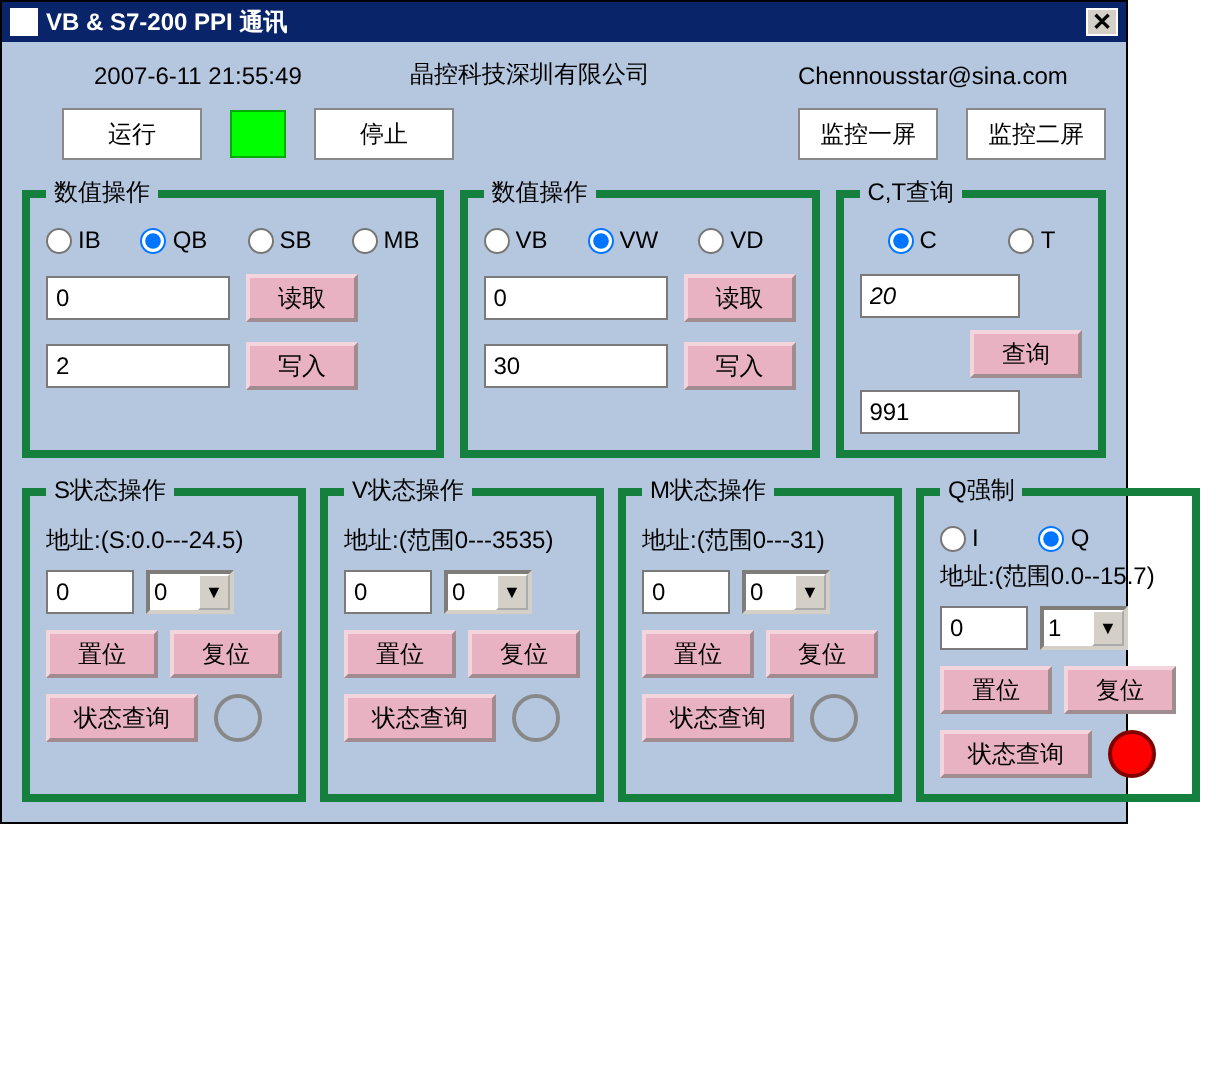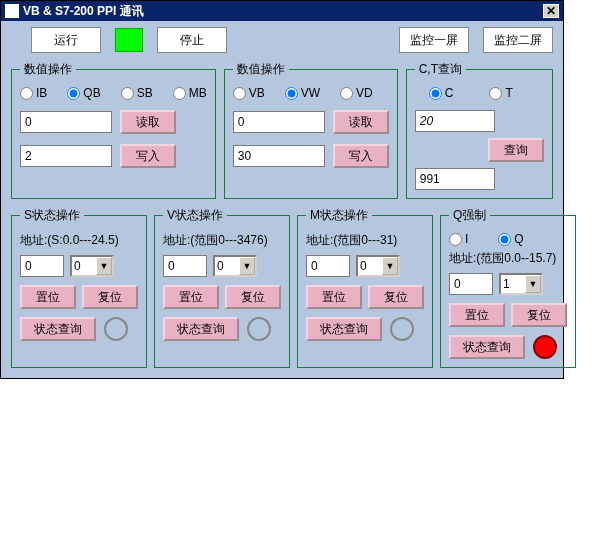--- a/index.html
+++ b/index.html
@@ -15,21 +15,21 @@
   .inforow .ts { width: 144px; }
   .inforow .comp { width: 180px; }
   .toprow { display: flex; align-items: center; gap: 14px; margin-bottom: 8px; padding-left: 20px; }
   .btn { background:#fff; border:1px solid #888; height:26px; padding:0 10px; min-width:70px; cursor:pointer; display:flex; align-items:center; justify-content:center; }
   .pink-btn { background:#e9b2c3; border:2px outset #f4d4dd; height:24px; width:56px; display:flex; align-items:center; justify-content:center; cursor:pointer; }
   .pink-btn-w { width:76px; }
   .indicator { width:28px; height:24px; }
   .green { background:#00ff00; border:1px solid #0a0; }
   .circle { width:24px; height:24px; border:2px solid #888; border-radius:50%; background:#b5c7de; }
   .redc { background:#ff0000; border-color:#800000; }
-  fieldset { border:1px solid #15803d; padding:8px; position:relative; }
+  fieldset { border:4px solid #15803d; padding:8px; position:relative; }
   legend { padding:0 4px; background:#b5c7de; }
   .row1 { display:flex; gap:8px; margin-bottom:8px; }
   .row1 .g1 { width:194px; }
   .row1 .g2 { width:194px; }
   .row1 .g3 { width:168px; }
   .row2 { display:flex; gap:7px; }
   .row2 fieldset { width:138px; }
   .radios { display:flex; gap:20px; align-items:center; margin-bottom:10px; }
   .radio { display:flex; align-items:center; gap:3px; cursor:pointer; }
   .radio input { cursor:pointer; }
@@ -48,20 +48,25 @@
 
 <div class="window">
   <div class="titlebar">
     <div class="titlebar-left">
       <div class="titlebar-icon"></div>
       <span class="titlebar-text">VB &amp; S7-200 PPI 通讯</span>
     </div>
     <div class="close-btn">✕</div>
   </div>
   <div class="client">
+    <div class="inforow">
+      <span class="ts">2007-6-11 21:55:49</span>
+      <span class="comp">晶控科技深圳有限公司</span>
+      <span>Chennousstar@sina.com</span>
+    </div>
 
     <div class="toprow">
       <div class="btn">运行</div>
       <div class="indicator green"></div>
       <div class="btn">停止</div>
       <div style="flex:1"></div>
       <div class="btn">监控一屏</div>
       <div class="btn">监控二屏</div>
     </div>
 
@@ -162,21 +167,21 @@
           <div class="pink-btn">复位</div>
         </div>
         <div class="status-row gap-top">
           <div class="pink-btn pink-btn-w">状态查询</div>
           <div class="circle"></div>
         </div>
       </fieldset>
 
       <fieldset>
         <legend>V状态操作</legend>
-        <div class="addr-label">地址:(范围0---3476)</div>
+        <div class="addr-label">地址:(范围0---3535)</div>
         <div class="sm-row">
           <input class="txt txt-sm" value="0" style="">
           <div class="combo">
               <span>0</span>
               <span class="combo-arrow">▼</span>
             </div>
         </div>
         <div class="sm-row">
           <div class="pink-btn">置位</div>
           <div class="pink-btn">复位</div>

